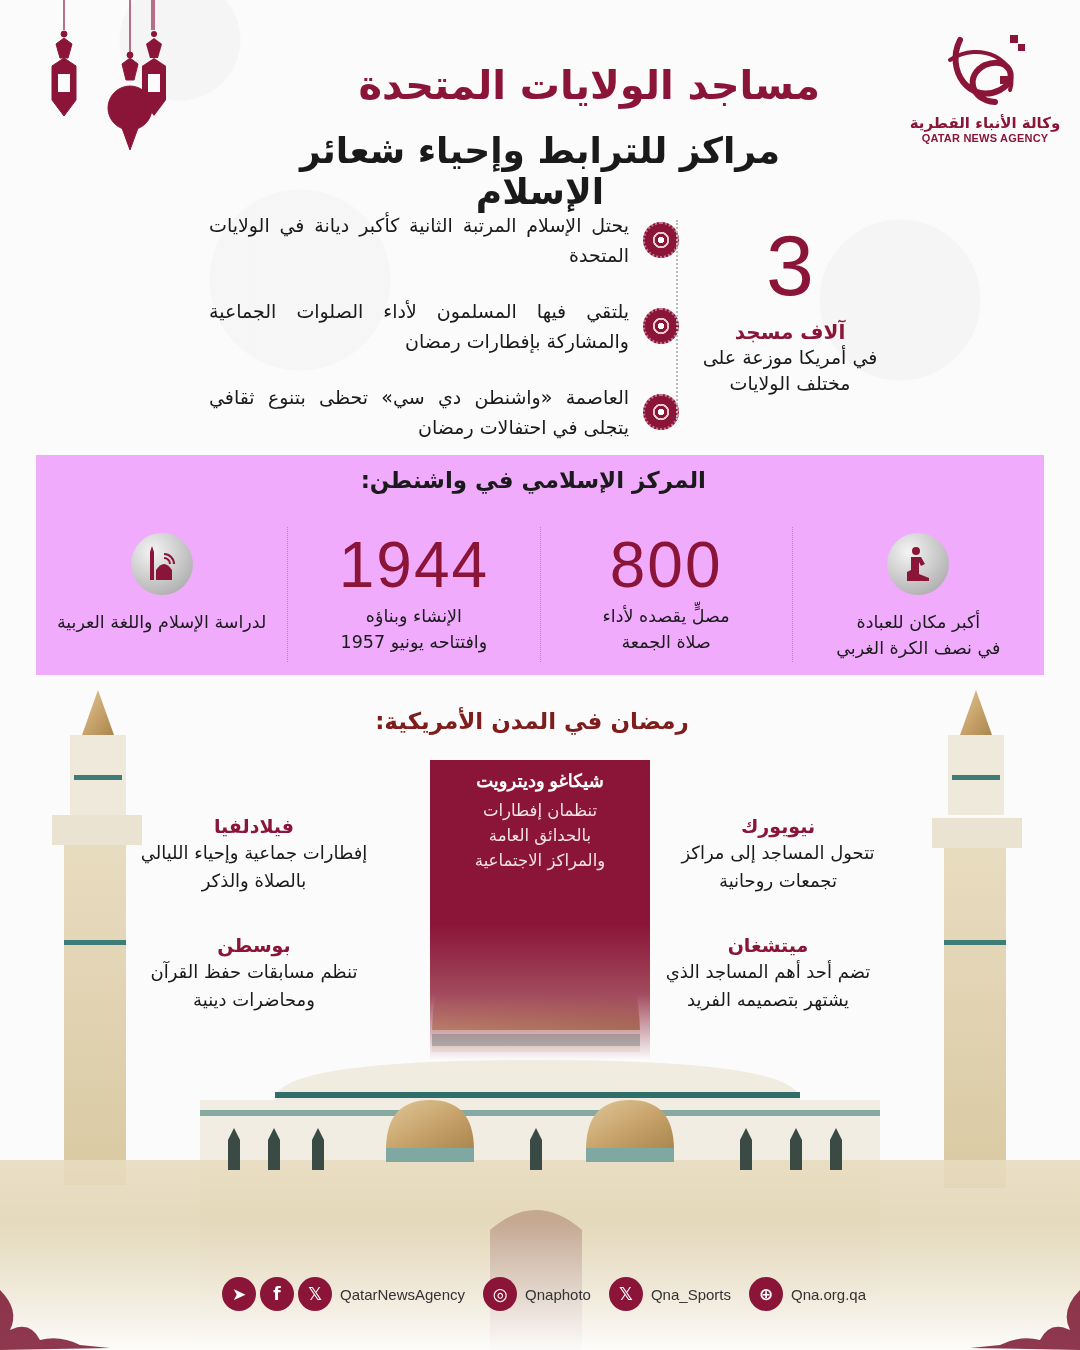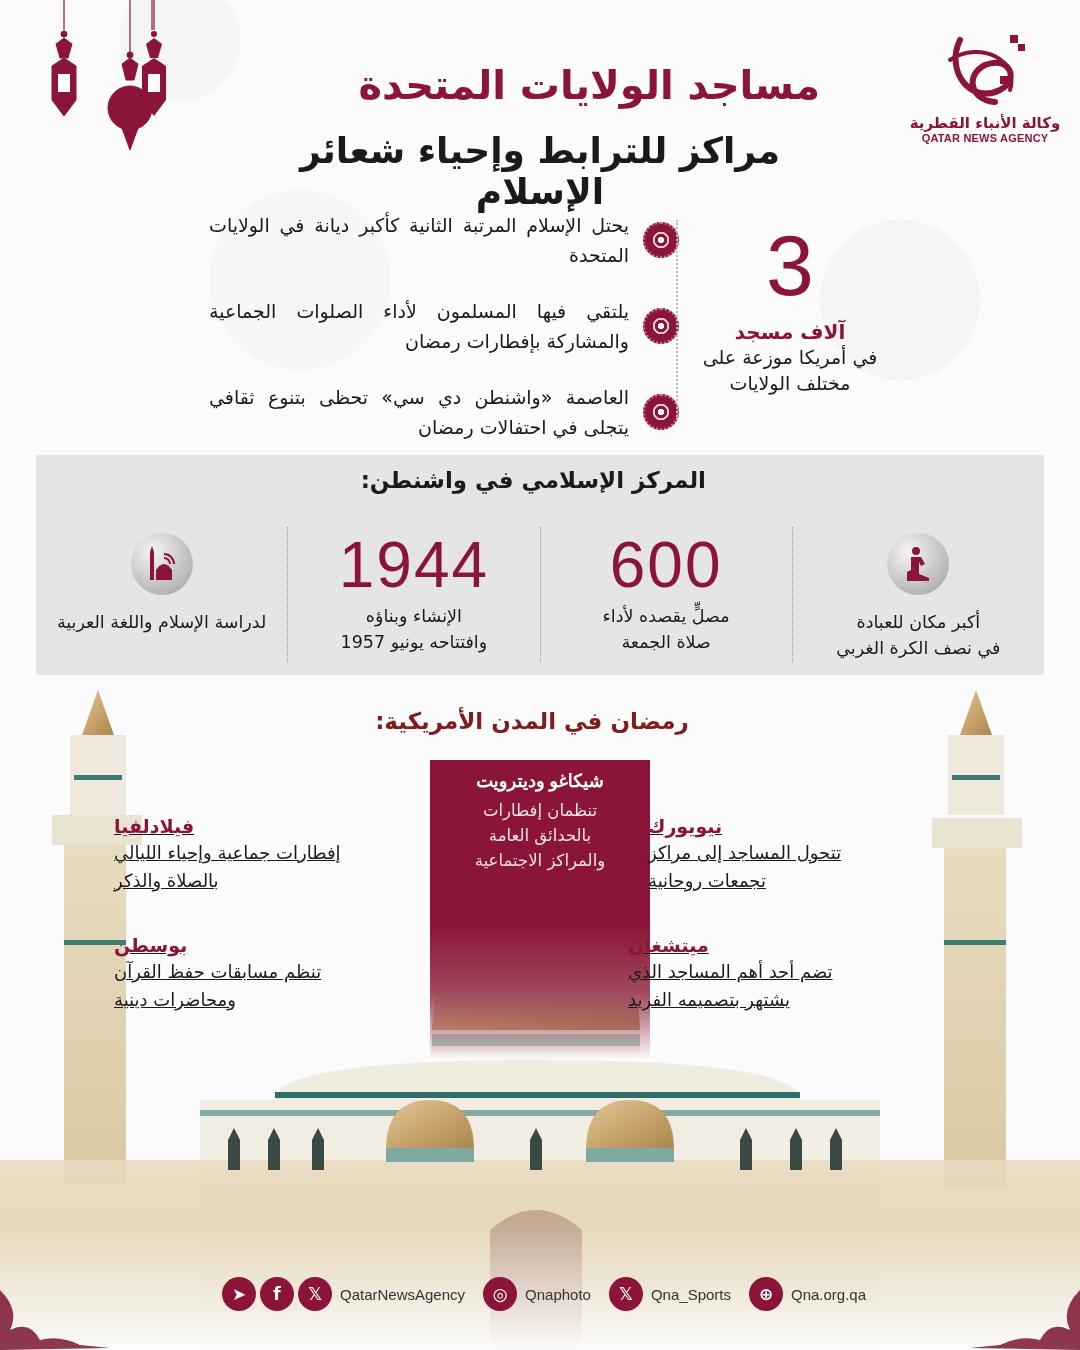--- a/index.html
+++ b/index.html
@@ -53,21 +53,21 @@
   }
 
   .dotted-vline { left: 676px; top: 220px; height: 200px; border-left: 2px dotted #bbb; }
   .stat3 { left: 690px; top: 210px; width: 200px; text-align: center; }
   .stat3-num { font-family: "Liberation Sans", sans-serif; font-size: 86px; color: #8b1538; line-height: 110px; }
   .stat3-label { font-size: 20px; font-weight: bold; color: #8b1538; margin-top: 0; }
   .stat3-desc { direction: rtl; font-size: 19px; line-height: 26px; color: #1a1a1a; }
 
   
   .panel {
-    left: 36px; top: 455px; width: 1008px; height: 220px; background: #e5e5e5;
+    left: 36px; top: 455px; width: 1008px; height: 220px; background: #f0abfc;
   }
   .panel-title {
     position: absolute; right: 338px; top: 12px;
     font-size: 23px; font-weight: bold; color: #1a1a1a; direction: rtl;
   }
   .panel-cols { position: absolute; top: 72px; left: 0; right: 0; height: 140px; display: flex; flex-direction: row-reverse; }
   .pcol { flex: 1; text-align: center; position: relative; }
   .pdivider { width: 0; border-left: 1px dotted #999; height: 135px; margin-top: 0; }
   .pcol-icon {
     width: 62px; height: 62px; border-radius: 50%; margin: 6px auto 14px;
@@ -83,21 +83,21 @@
     font-size: 23px; font-weight: bold; color: #7f1d1d;
   }
   .center-card {
     left: 430px; top: 760px; width: 220px; height: 300px;
     background: linear-gradient(180deg, #8b1538 0%, #8b1538 55%, #a24b5e 78%, rgba(250,250,250,0) 100%);
     text-align: center; color: #fff; direction: rtl; padding-top: 10px;
   }
   .card-city { font-size: 18px; font-weight: bold; margin-bottom: 6px; font-family: Liberation Serif, serif; }
   .card-text { font-size: 16.5px; line-height: 25px; color: #f3e4e8; }
 
-  .city-block { direction: rtl; text-align: left; text-decoration: underline; }
+  .city-block { direction: rtl; text-align: center; }
   .city-name { font-size: 19px; font-weight: bold; color: #8b1538; line-height: 26px; }
   .city-text { font-size: 18px; line-height: 28px; color: #1a1a1a; }
 
   
   .mosque { left: 0; top: 680px; width: 1080px; height: 670px; }
 
   
   .social {
     left: 222px; top: 1275px; height: 38px; display: flex; align-items: center; gap: 4px;
   }
@@ -184,21 +184,21 @@
         <svg width="30" height="36" viewBox="0 0 30 36">
             <circle cx="13" cy="5" r="4" fill="#8b1538"></circle>
             <path d="M8 11 L18 11 L22 18 L18 20 L16 16 L16 28 L26 32 L26 35 L4 35 L4 26 L8 24 Z" fill="#8b1538"></path>
           </svg>
       </div>
       <div class="pcol-text">أكبر مكان للعبادة</div>
       <div class="pcol-text">في نصف الكرة الغربي</div>
     </div>
     <div class="pdivider"></div>
     <div class="pcol">
-      <div class="pcol-num">600</div>
+      <div class="pcol-num">800</div>
       <div class="pcol-text">مصلٍّ يقصده لأداء</div>
       <div class="pcol-text">صلاة الجمعة</div>
     </div>
     <div class="pdivider"></div>
     <div class="pcol">
       <div class="pcol-num">1944</div>
       <div class="pcol-text">الإنشاء وبناؤه</div>
       <div class="pcol-text">وافتتاحه يونيو 1957</div>
     </div>
     <div class="pdivider"></div>

